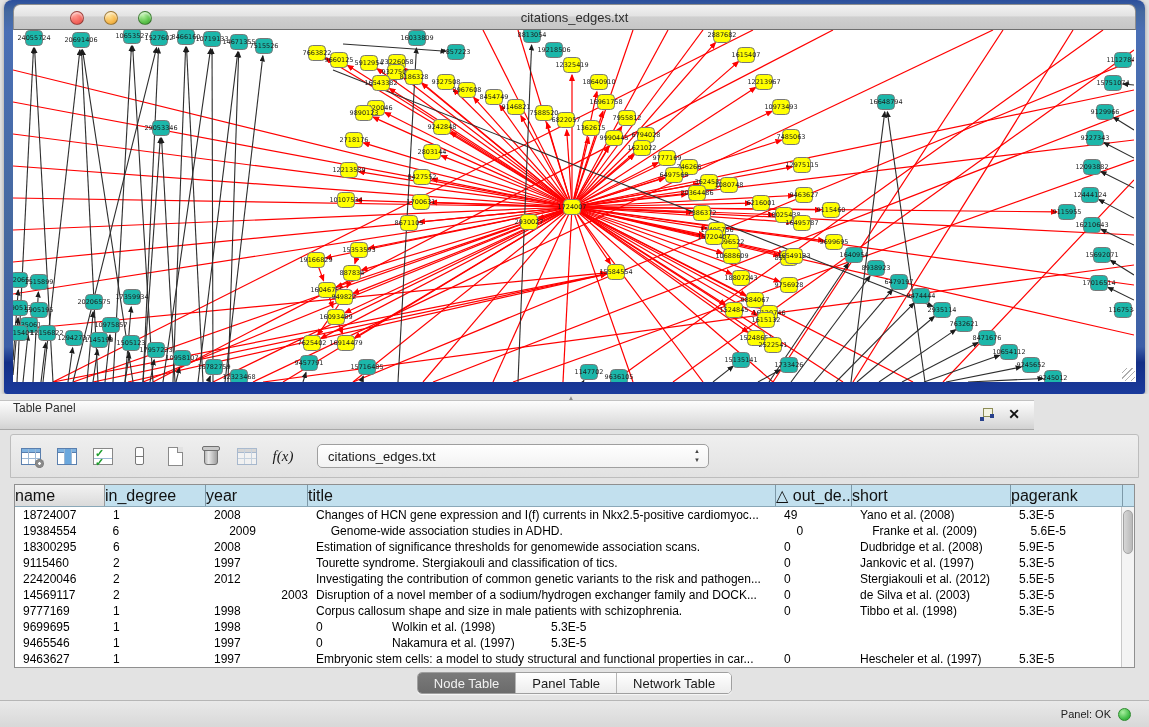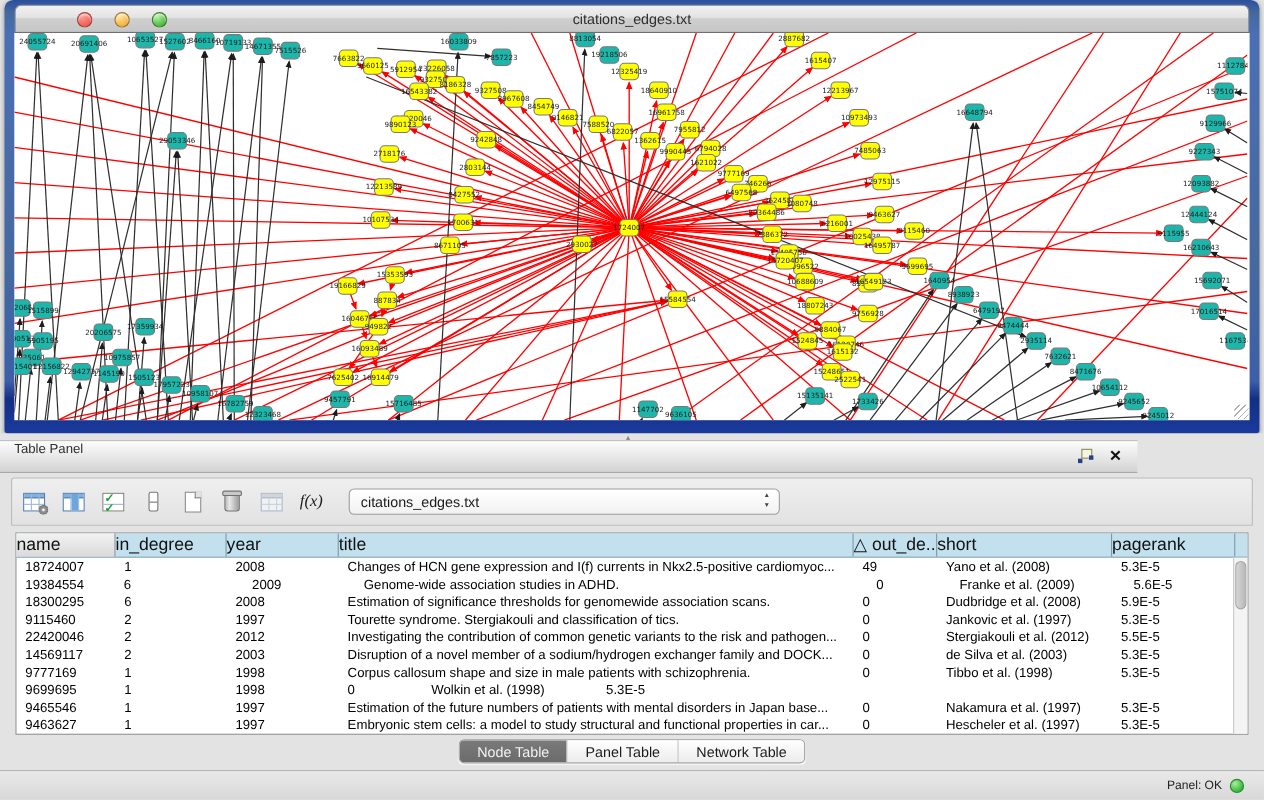--- a/index.html
+++ b/index.html
@@ -709,21 +709,21 @@
             <div class="td" style="width: 101px;">2</div>
             <div class="td" style="width: 102px;">2012</div>
             <div class="td" style="width: 468px;">Investigating the contribution of common genetic variants to the risk and pathogen...</div>
             <div class="td" style="width: 76px;">0</div>
             <div class="td" style="width: 159px;">Stergiakouli et al. (2012)</div>
             <div class="td" style="width: 112px;">5.5E-5</div>
           </div>
           <div class="trow">
             <div class="td" style="width: 90px;">14569117</div>
             <div class="td" style="width: 101px;">2</div>
-            <div class="td" style="width: 102px;">2003</div>
+            <div class="td" style="width: 102px; text-align: right;">2003</div>
             <div class="td" style="width: 468px;">Disruption of a novel member of a sodium/hydrogen exchanger family and DOCK...</div>
             <div class="td" style="width: 76px;">0</div>
             <div class="td" style="width: 159px;">de Silva et al. (2003)</div>
             <div class="td" style="width: 112px;">5.3E-5</div>
           </div>
           <div class="trow">
             <div class="td" style="width: 90px;">9777169</div>
             <div class="td" style="width: 101px;">1</div>
             <div class="td" style="width: 102px;">1998</div>
             <div class="td" style="width: 468px;">Corpus callosum shape and size in male patients with schizophrenia.</div>
@@ -736,21 +736,20 @@
             <div class="td" style="width: 101px;">1</div>
             <div class="td" style="width: 102px;">1998</div>
             <div class="td" style="width: 76px;">0</div>
             <div class="td" style="width: 159px;">Wolkin et al. (1998)</div>
             <div class="td" style="width: 112px;">5.3E-5</div>
           </div>
           <div class="trow">
             <div class="td" style="width: 90px;">9465546</div>
             <div class="td" style="width: 101px;">1</div>
             <div class="td" style="width: 102px;">1997</div>
-            <div class="td" style="width: 468px;">Estimation of the future numbers of patients with mental disorders in Japan base...</div>
             <div class="td" style="width: 76px;">0</div>
             <div class="td" style="width: 159px;">Nakamura et al. (1997)</div>
             <div class="td" style="width: 112px;">5.3E-5</div>
           </div>
           <div class="trow">
             <div class="td" style="width: 90px;">9463627</div>
             <div class="td" style="width: 101px;">1</div>
             <div class="td" style="width: 102px;">1997</div>
             <div class="td" style="width: 468px;">Embryonic stem cells: a model to study structural and functional properties in car...</div>
             <div class="td" style="width: 76px;">0</div>

